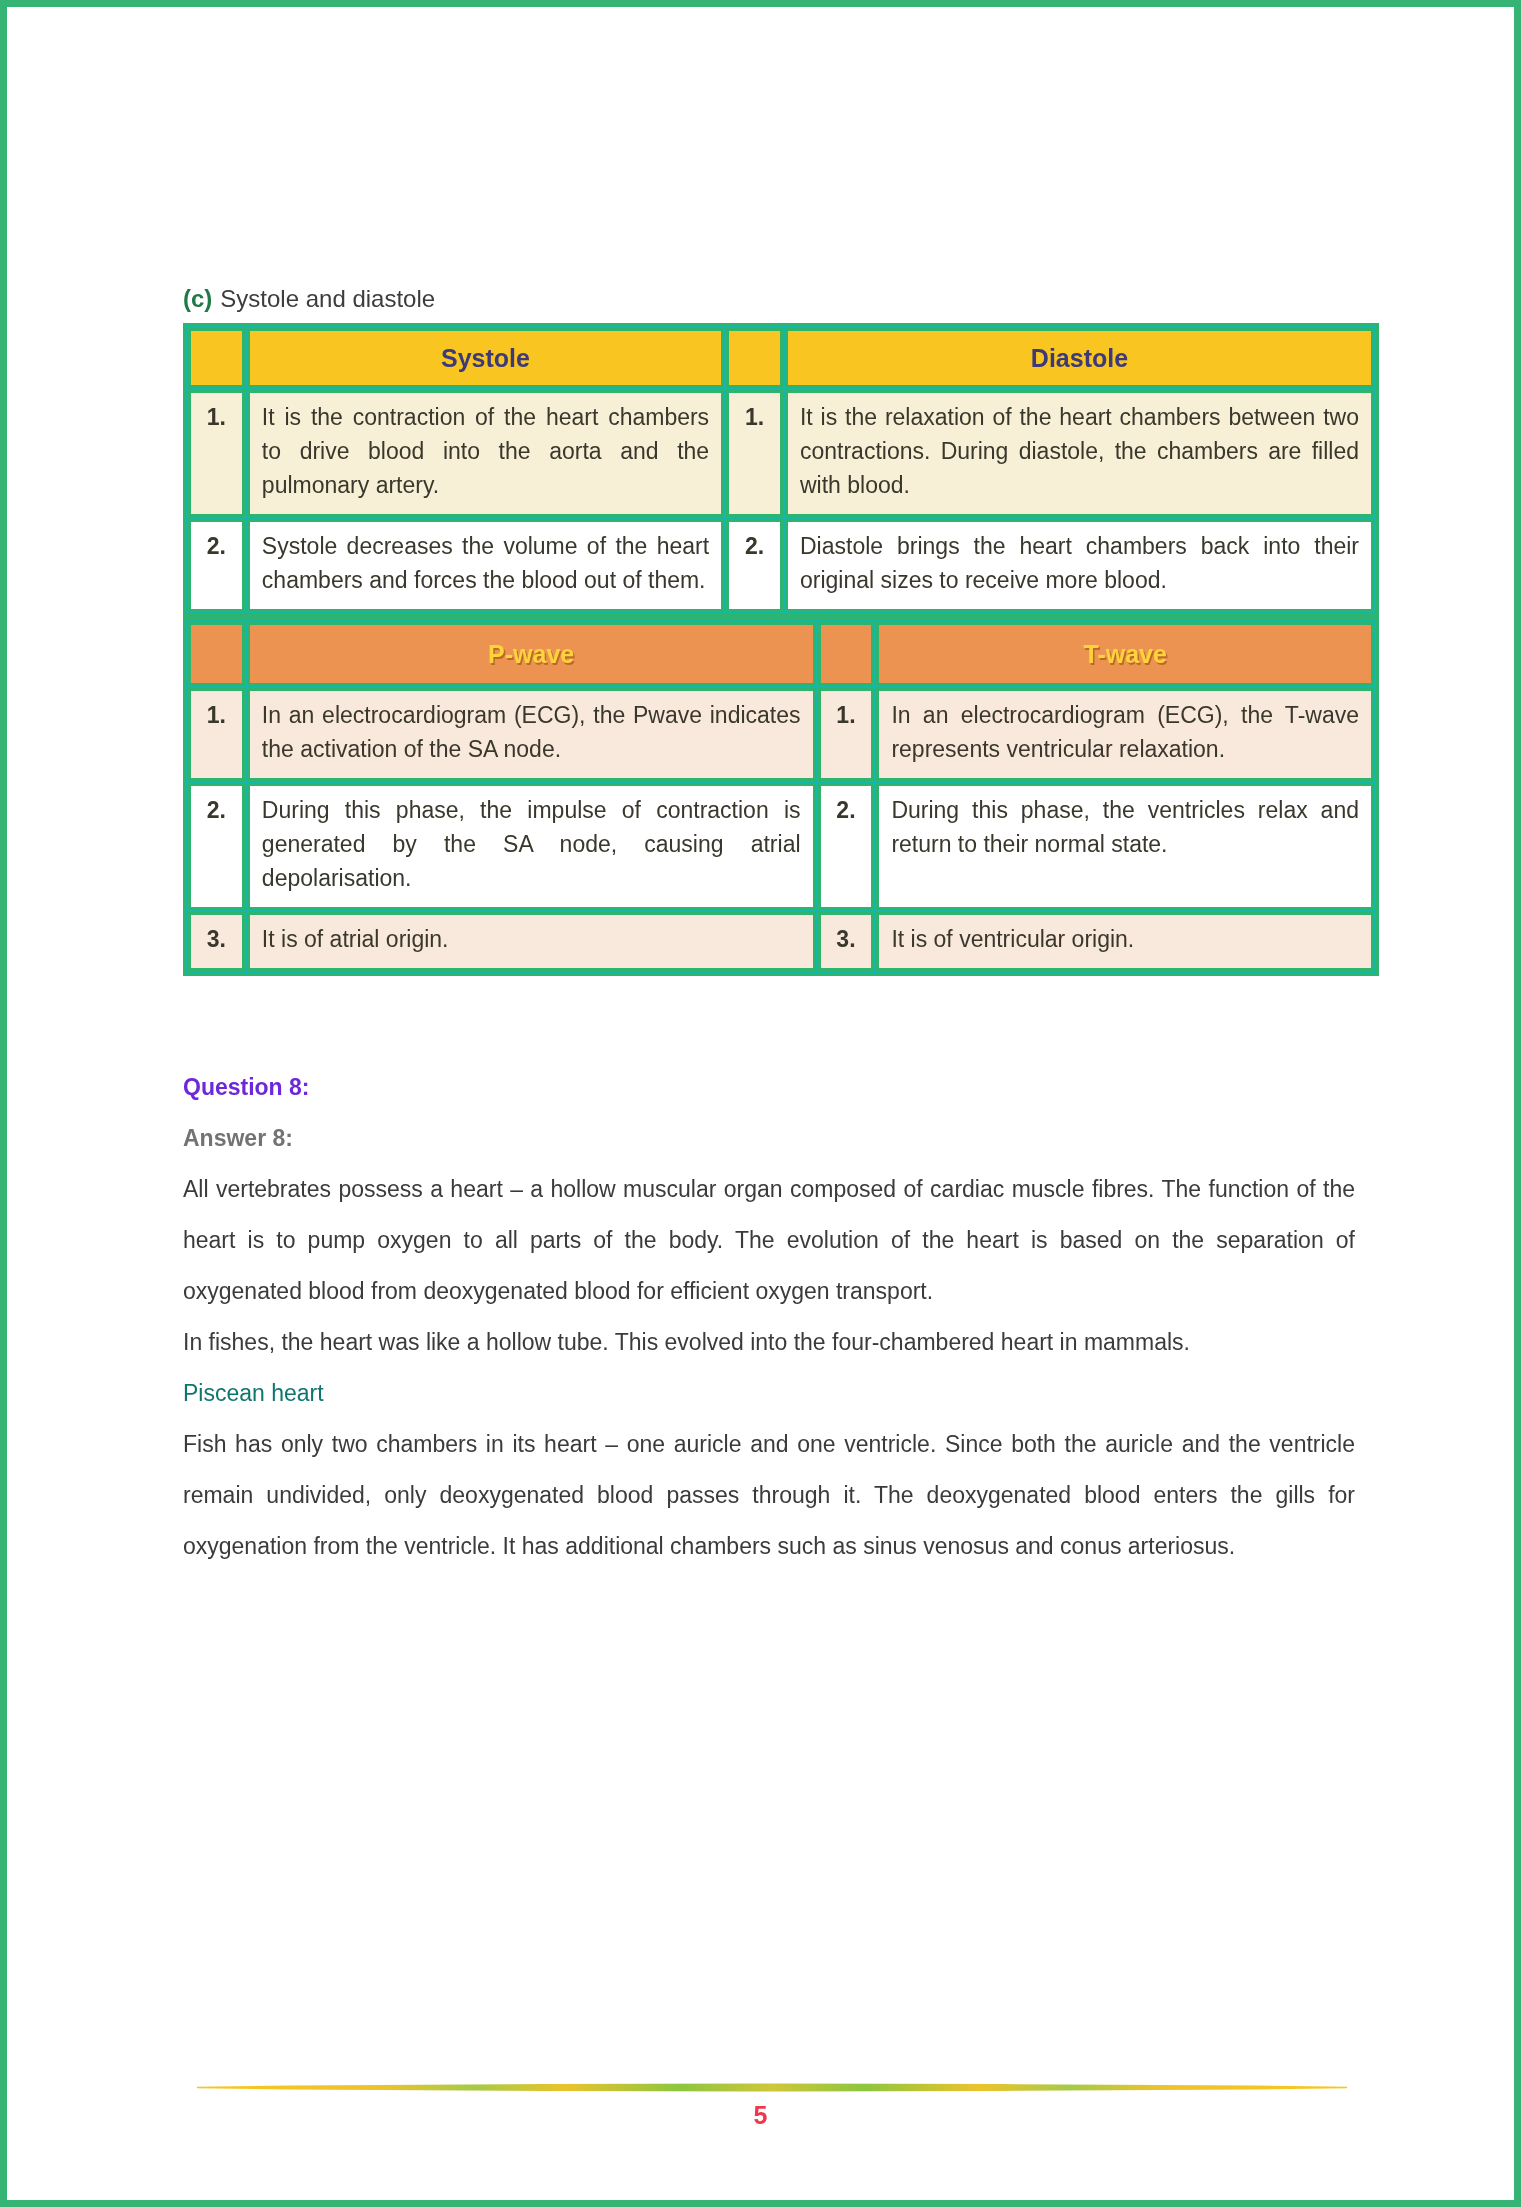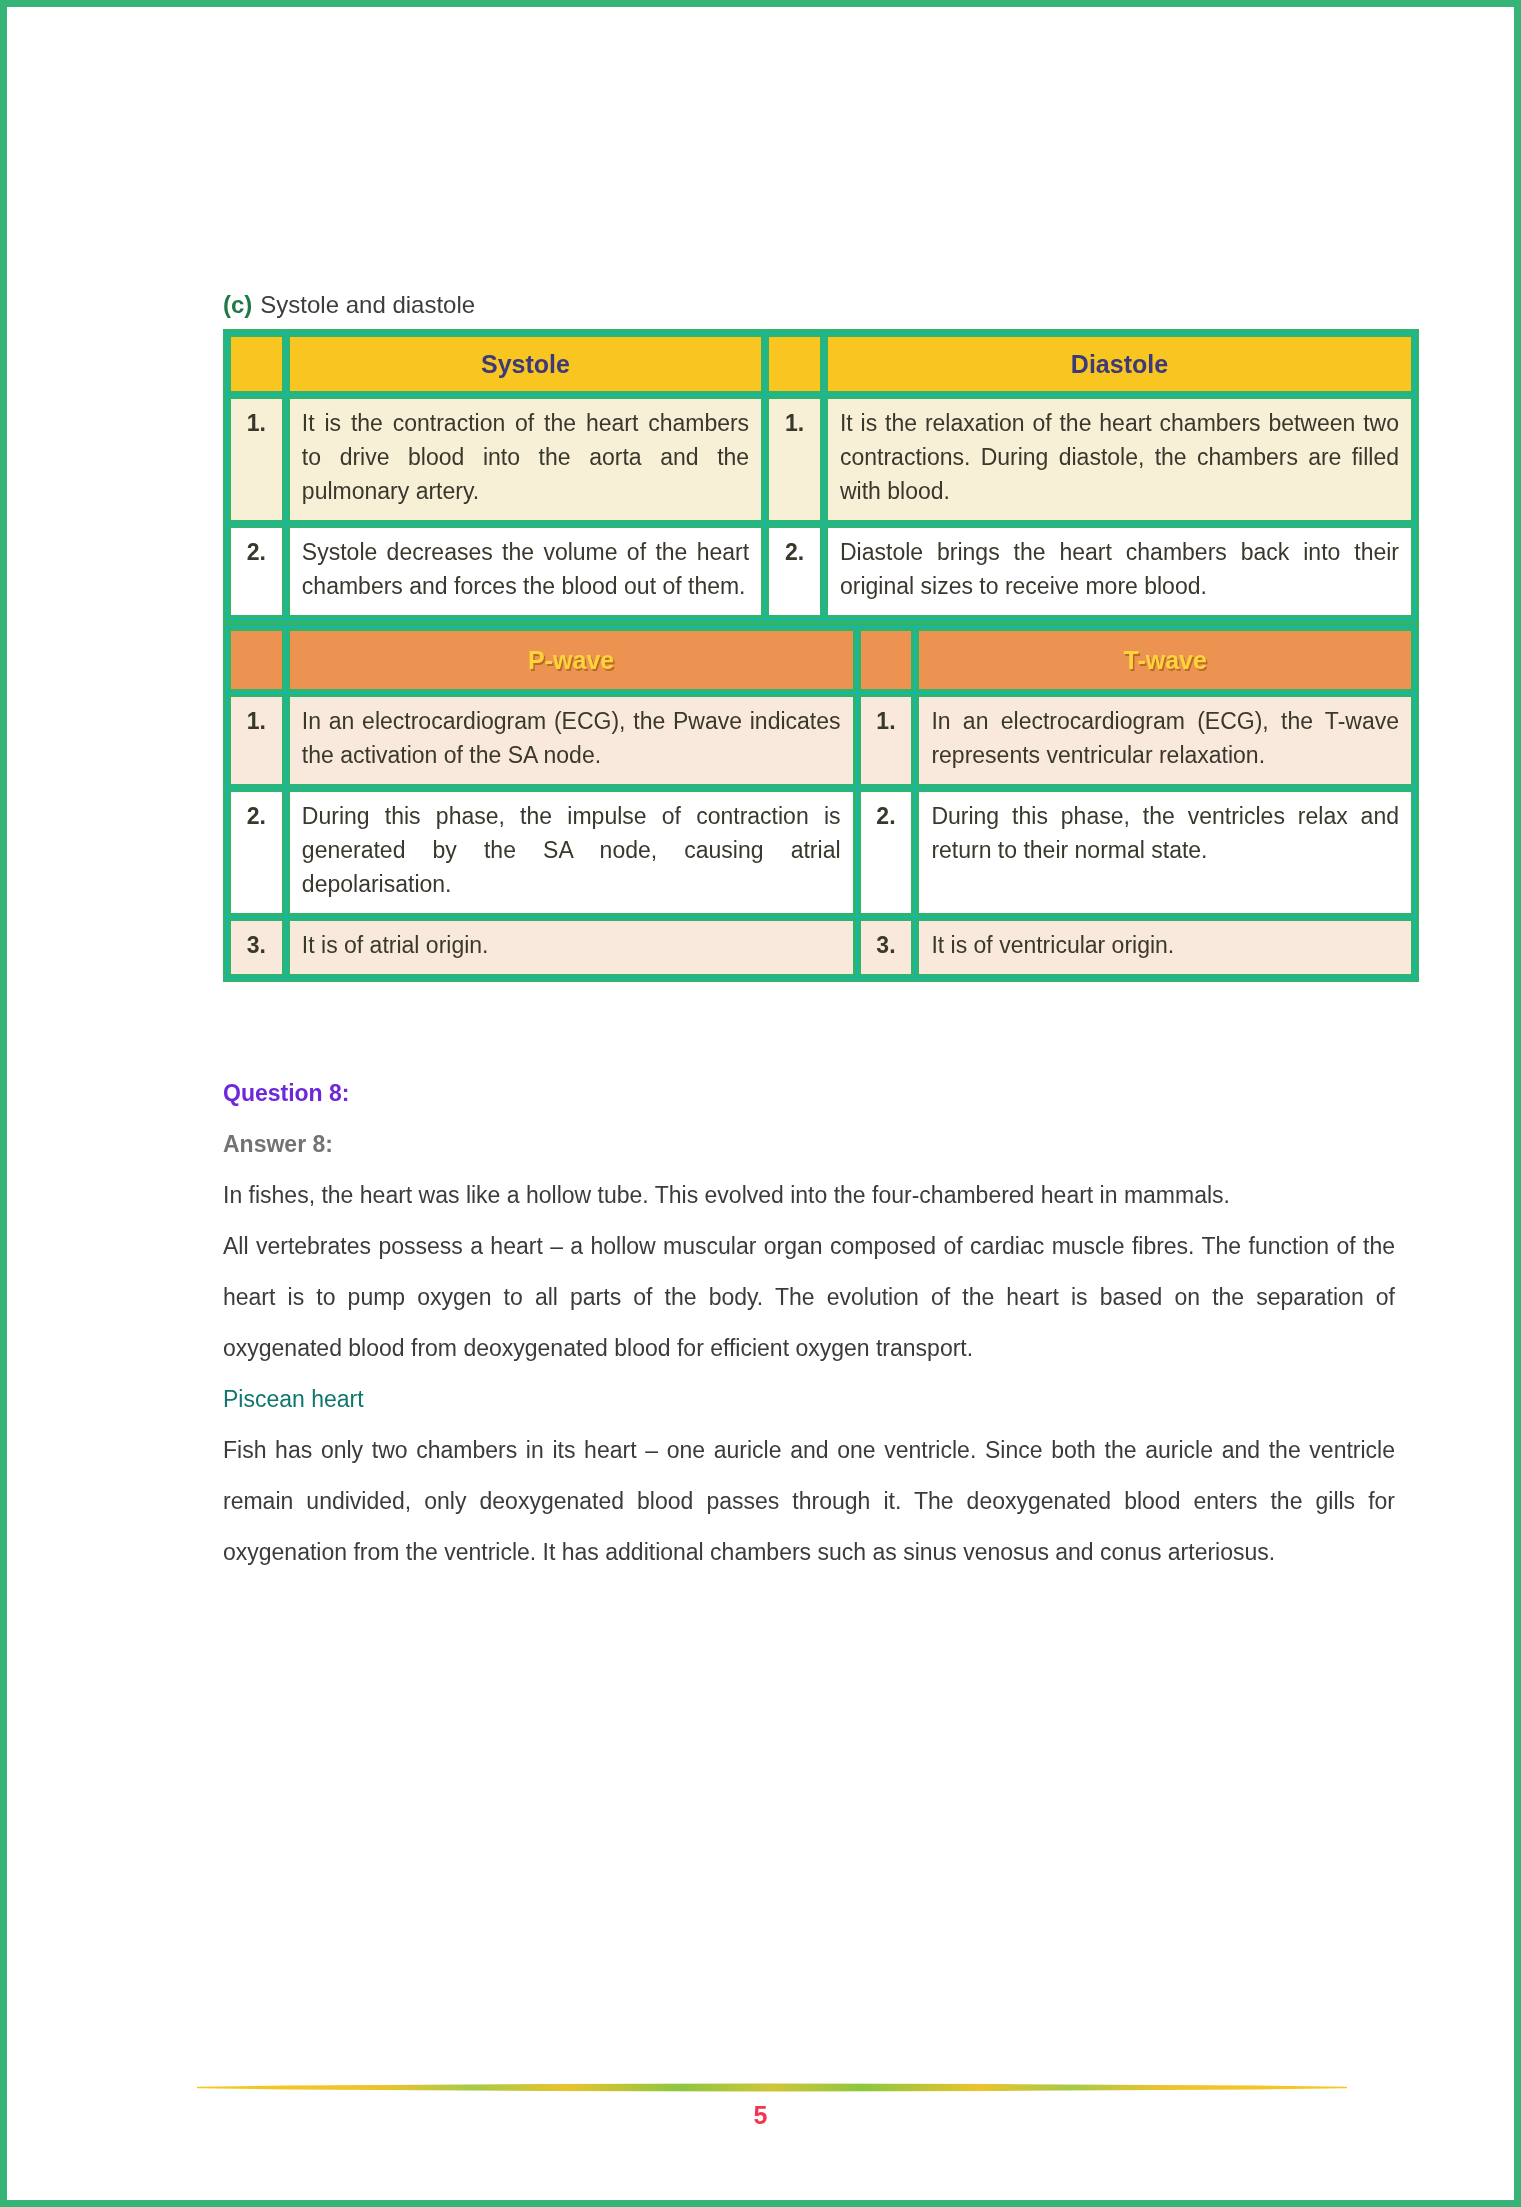--- a/index.html
+++ b/index.html
@@ -9,23 +9,22 @@
     height: 2207px;
     background: #ffffff;
     border: 7px solid #35b476;
     position: relative;
     font-family: "Liberation Sans", sans-serif;
     color: #3a3a3a;
   }
   .content {
     position: absolute;
     left: 176px;
-    top: 282px;
+    top: 276px;
     width: 1196px;
-    margin-left: 40px;
   }
   
   .sec-heading {
     font-size: 24px;
     line-height: 32px;
     color: #3d3d3d;
     margin: 0 0 8px 0;
   }
   .sec-label {
     color: #1f7a47;
@@ -185,22 +184,22 @@
       <td class="cell bg-peach">It is of atrial origin.</td>
       <td class="numcol bg-peach">3.</td>
       <td class="cell bg-peach">It is of ventricular origin.</td>
     </tr>
   </tbody>
     </table>
 
   <div class="qa">
     <div class="q-label">Question 8:</div>
     <div class="a-label">Answer 8:</div>
+    <p class="para">All vertebrates possess a heart – a hollow muscular organ composed of cardiac muscle fibres. The function of the heart is to pump oxygen to all parts of the body. The evolution of the heart is based on the separation of oxygenated blood from deoxygenated blood for efficient oxygen transport.</p>
     <p class="para">In fishes, the heart was like a hollow tube. This evolved into the four-chambered heart in mammals.</p>
-    <p class="para">All vertebrates possess a heart – a hollow muscular organ composed of cardiac muscle fibres. The function of the heart is to pump oxygen to all parts of the body. The evolution of the heart is based on the separation of oxygenated blood from deoxygenated blood for efficient oxygen transport.</p>
     <div class="p-label">Piscean heart</div>
     <p class="para">Fish has only two chambers in its heart – one auricle and one ventricle. Since both the auricle and the ventricle remain undivided, only deoxygenated blood passes through it. The deoxygenated blood enters the gills for oxygenation from the ventricle. It has additional chambers such as sinus venosus and conus arteriosus.</p>
   </div>
 
 </div>
 
 <div class="footer-line"></div>
 <div class="page-number">5</div>
 
 </body></html>

